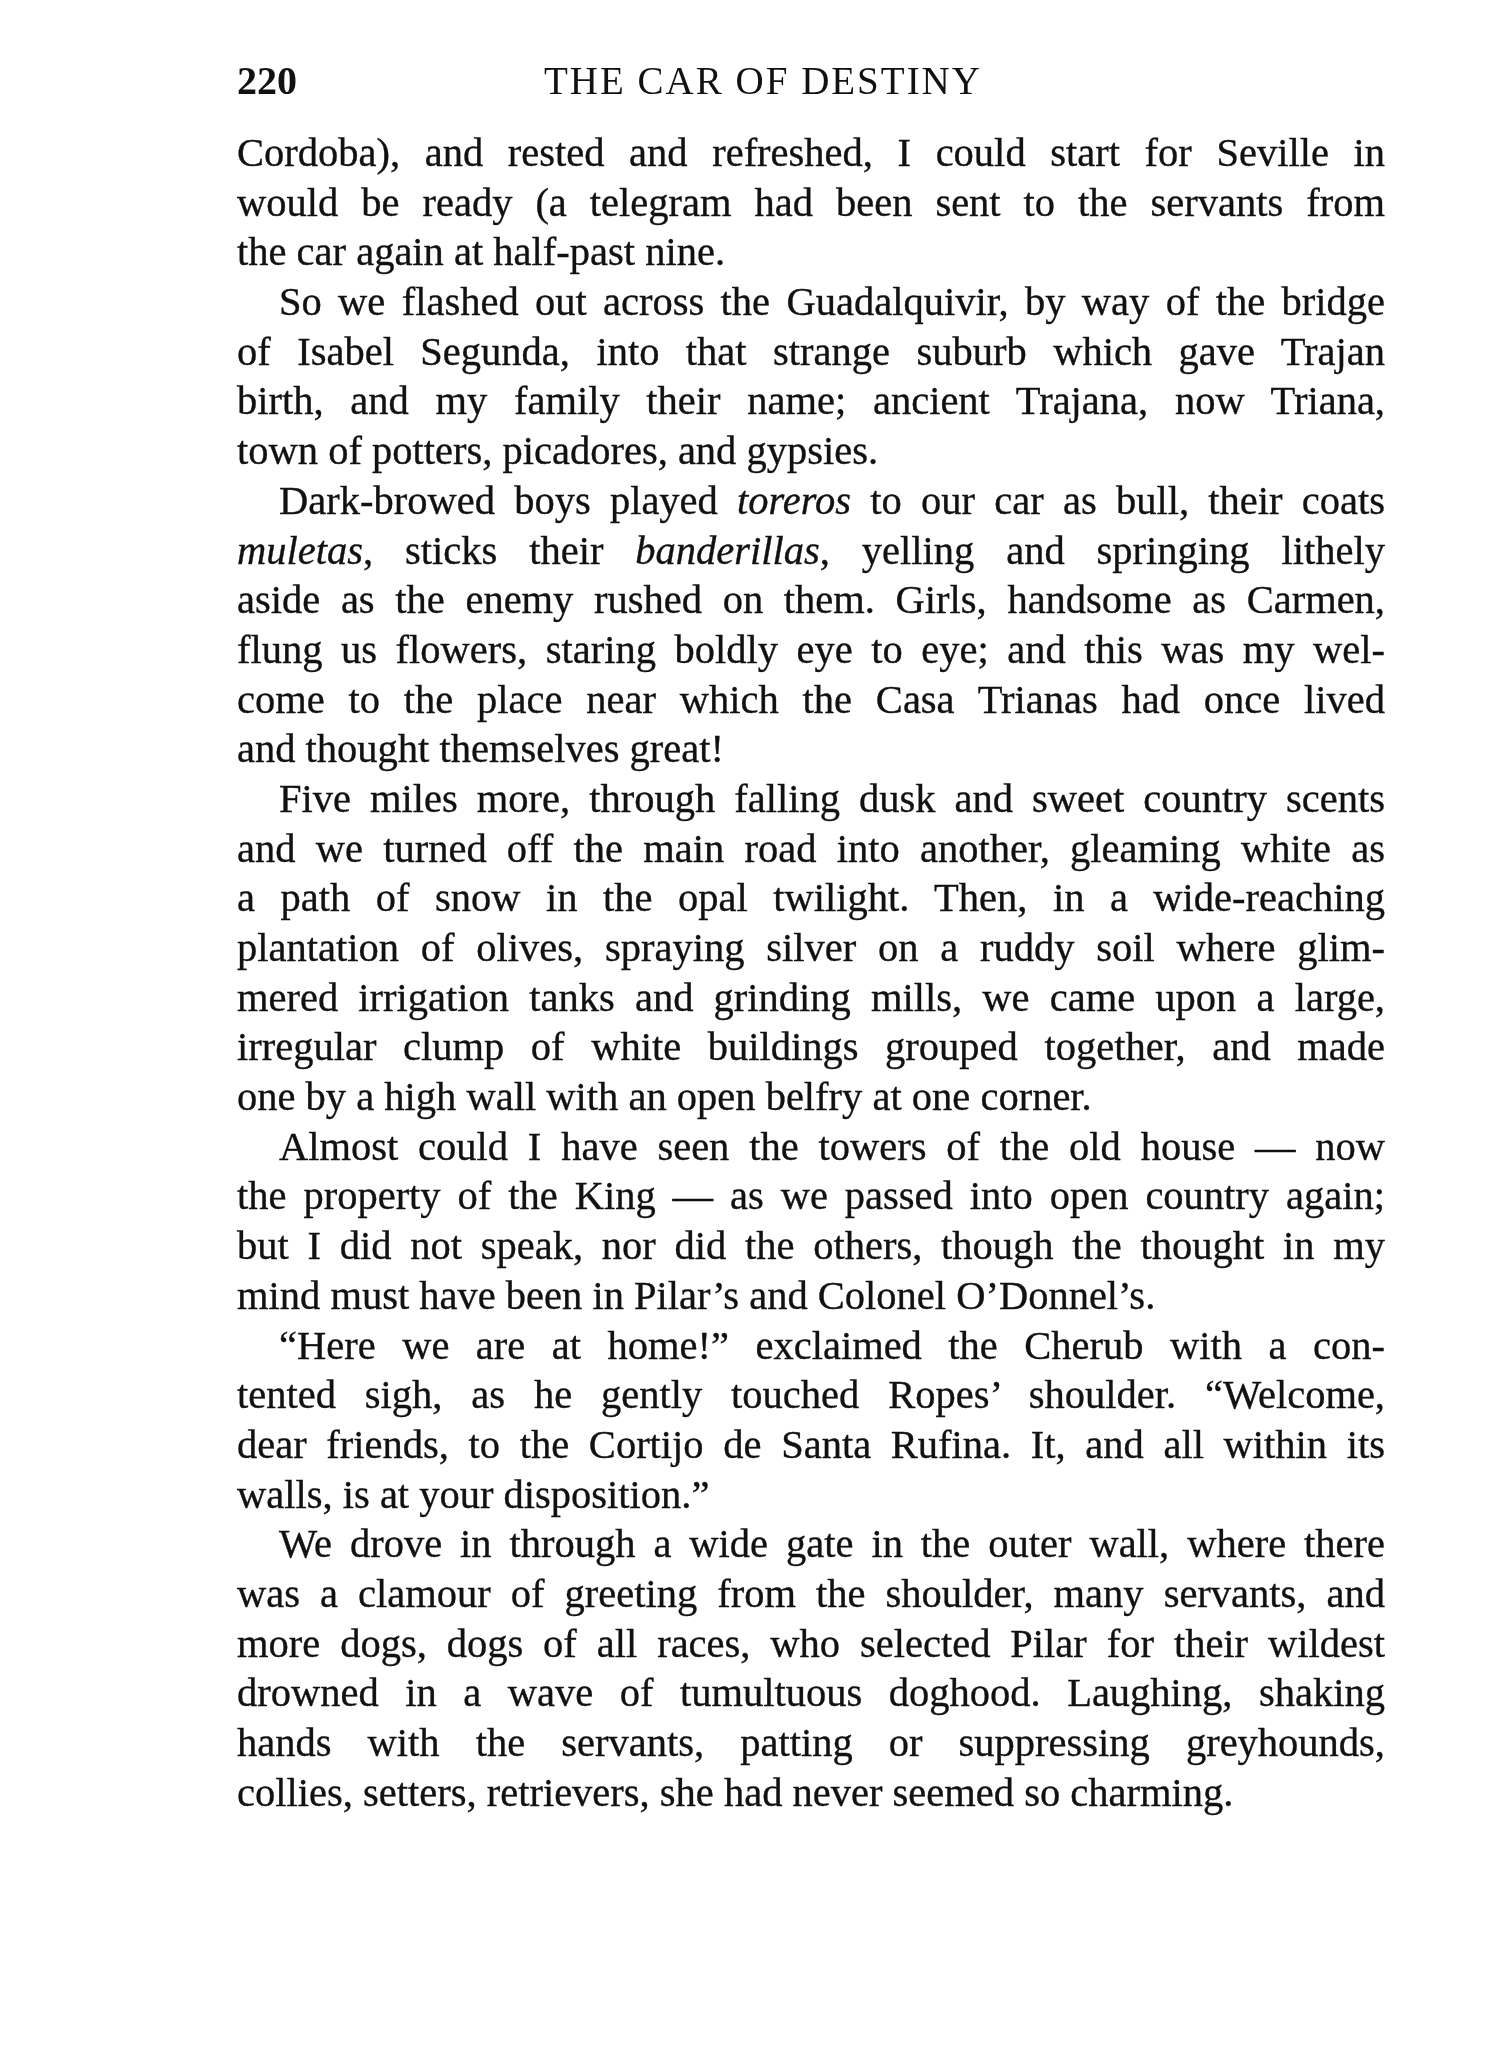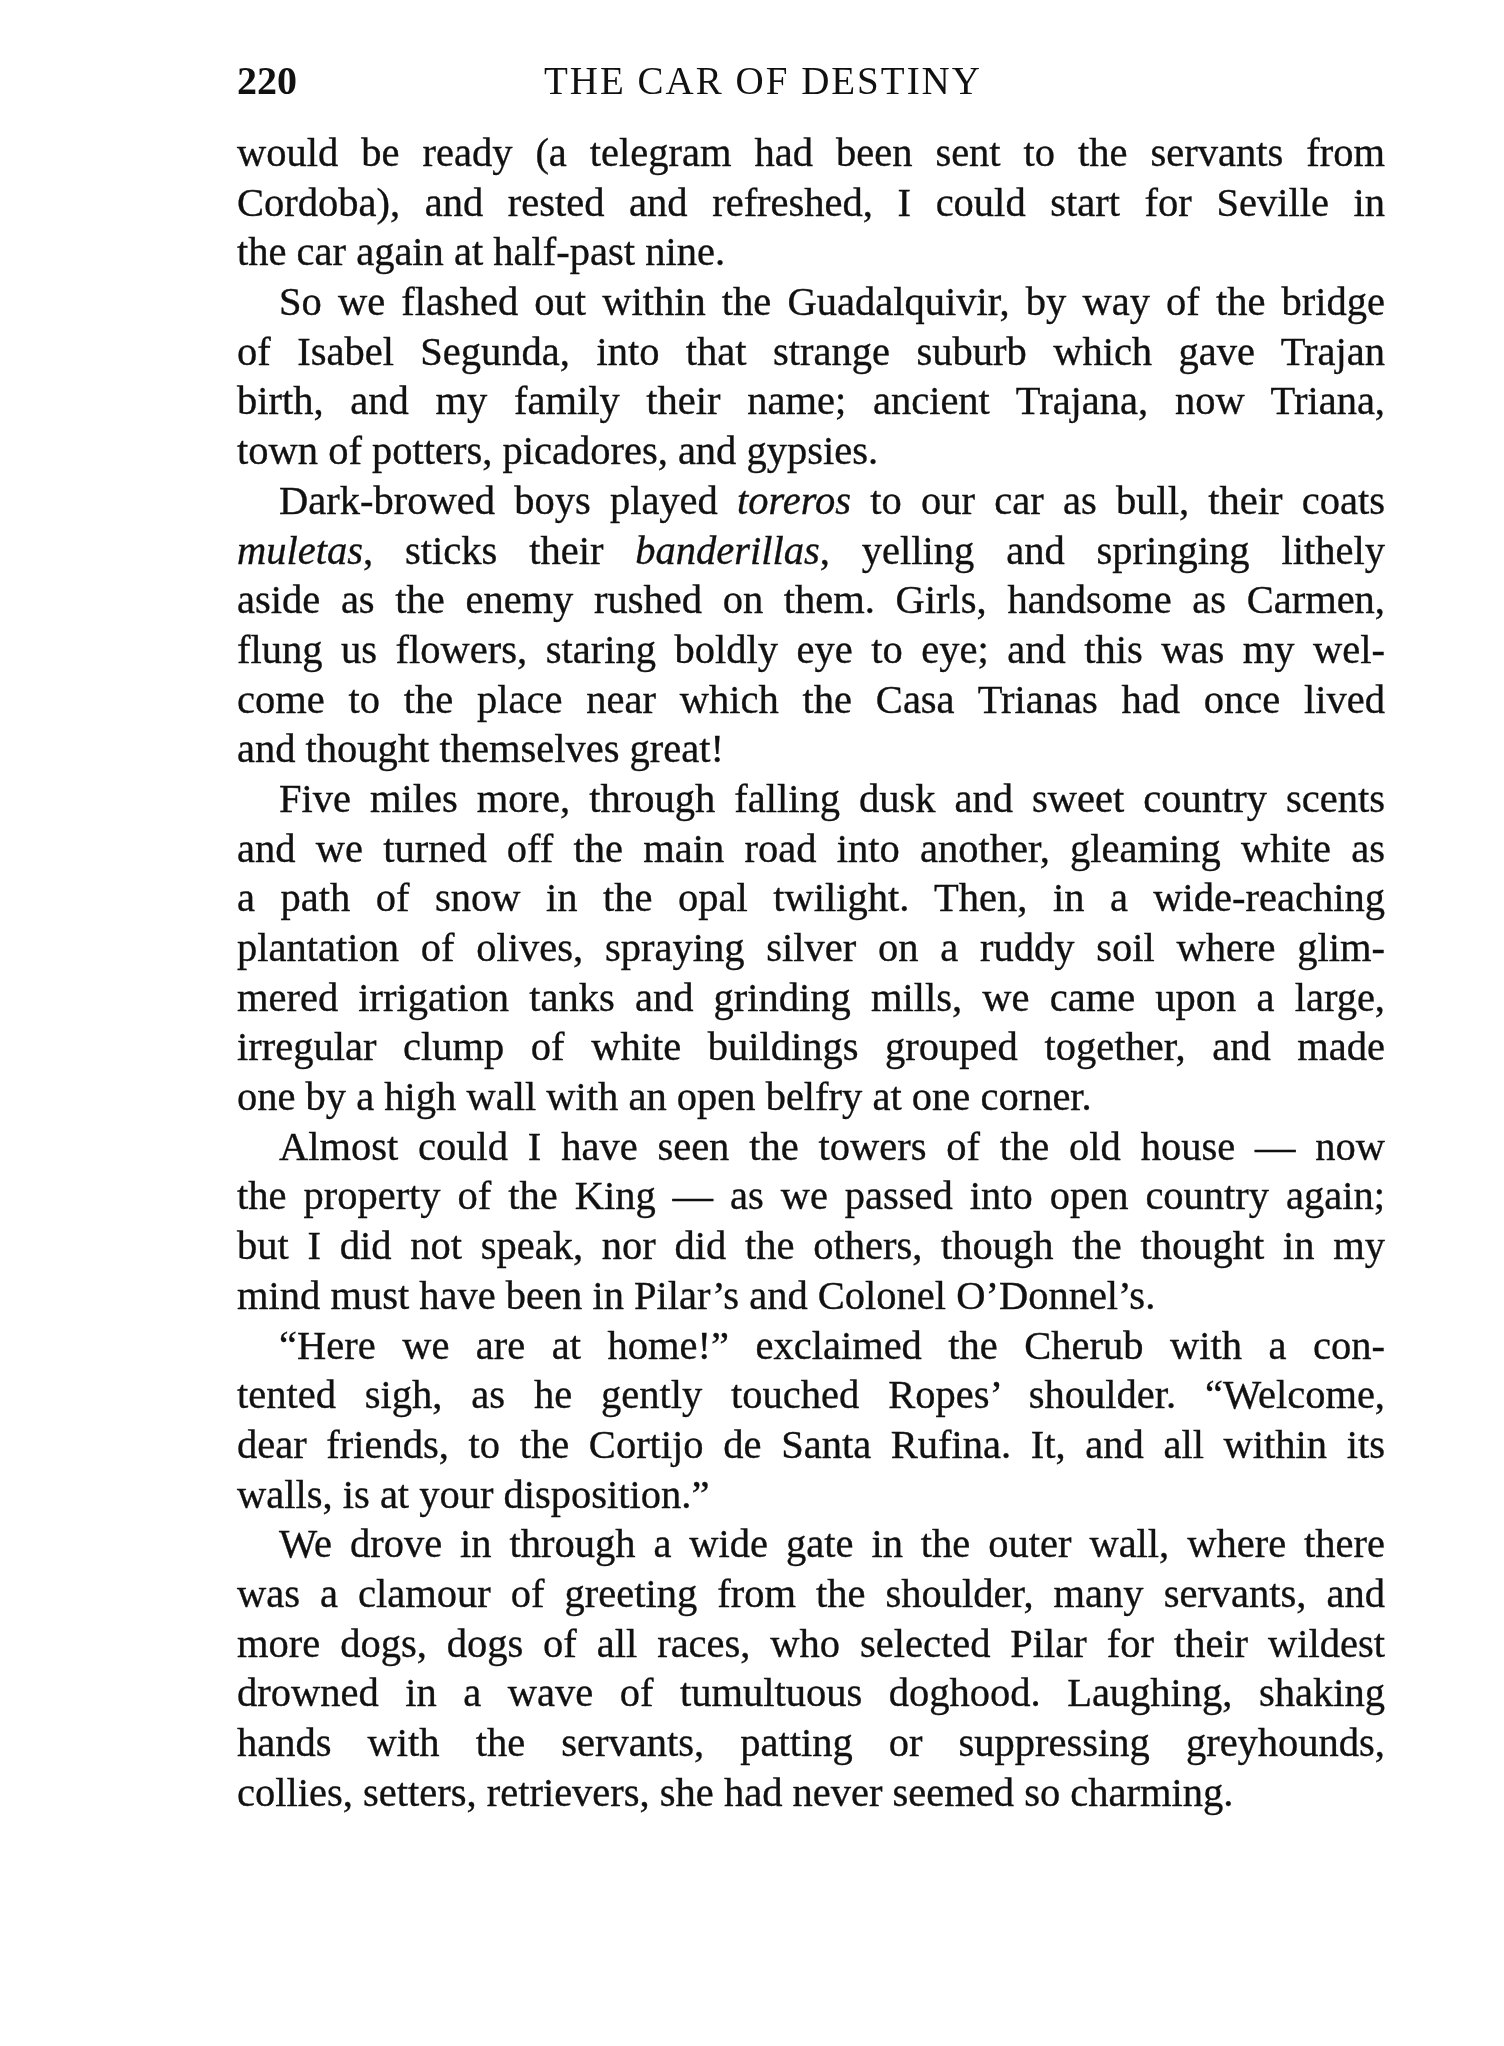--- a/index.html
+++ b/index.html
@@ -72,26 +72,26 @@
 <body>
 
 <div class="page">
   <div class="running-head">
     <span class="page-number">220</span>
     <span class="running-title">THE CAR OF DESTINY</span>
   </div>
 
   <div class="body-text" id="body-text">
       <div class="paragraph">
+        <span class="line"><span>Cordoba), and rested and refreshed, I could start for Seville in</span></span>
         <span class="line"><span>would be ready (a telegram had been sent to the servants from</span></span>
-        <span class="line"><span>Cordoba), and rested and refreshed, I could start for Seville in</span></span>
         <span class="line last"><span>the car again at half-past nine.</span></span>
       </div>
       <div class="paragraph">
-        <span class="line indent"><span>So we flashed out within the Guadalquivir, by way of the bridge</span></span>
+        <span class="line indent"><span>So we flashed out across the Guadalquivir, by way of the bridge</span></span>
         <span class="line"><span>of Isabel Segunda, into that strange suburb which gave Trajan</span></span>
         <span class="line"><span>birth, and my family their name; ancient Trajana, now Triana,</span></span>
         <span class="line last"><span>town of potters, picadores, and gypsies.</span></span>
       </div>
       <div class="paragraph">
         <span class="line indent"><span>Dark-browed boys played </span><span class="it">toreros</span><span> to our car as bull, their coats</span></span>
         <span class="line"><span class="it">muletas</span><span>, sticks their </span><span class="it">banderillas</span><span>, yelling and springing lithely</span></span>
         <span class="line"><span>aside as the enemy rushed on them. Girls, handsome as Carmen,</span></span>
         <span class="line"><span>flung us flowers, staring boldly eye to eye; and this was my wel-</span></span>
         <span class="line"><span>come to the place near which the Casa Trianas had once lived</span></span>

